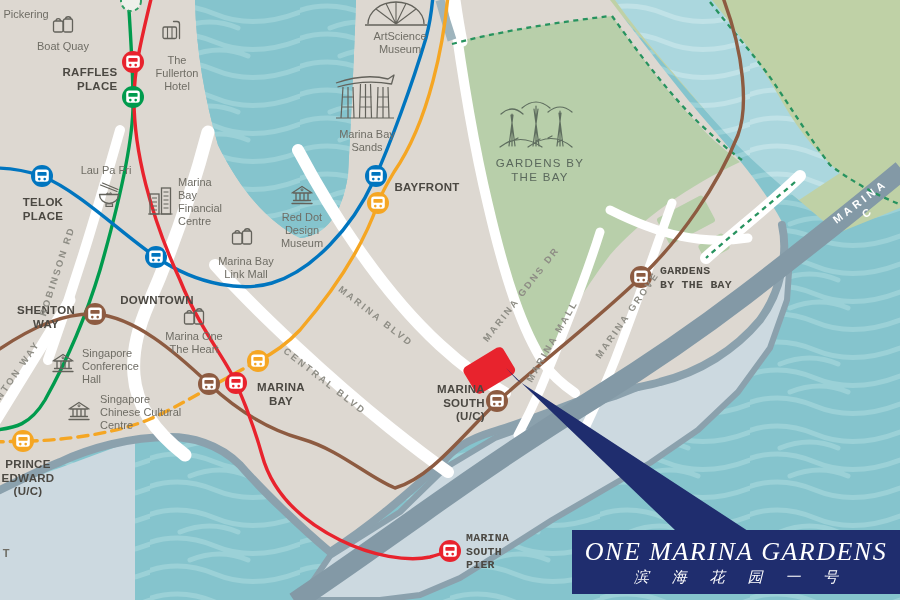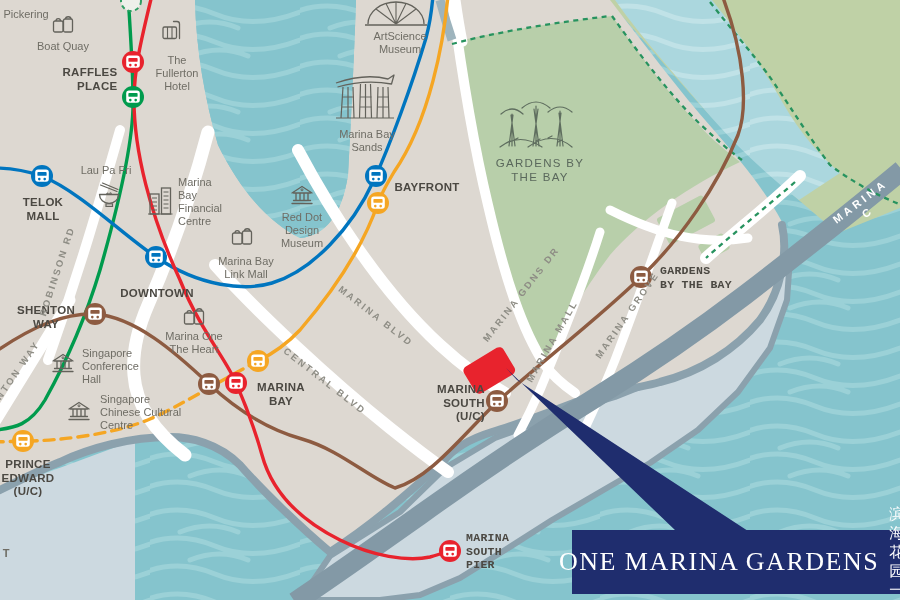--- a/index.html
+++ b/index.html
@@ -9,21 +9,21 @@
   .plc{font-size:11px;color:#6f6d65;}
   .plc-l{transform:translate(0,-50%);text-align:left;}
   .stn-lbl{font-size:11.5px;font-weight:bold;color:#4b4842;letter-spacing:.3px;}
   .stn-l{transform:translate(0,-50%);text-align:left;font-family:Liberation Mono, monospace;}
   .stn-r{text-align:right;}
   .rd-lbl{font-size:9.5px;font-weight:bold;color:#8e8d85;letter-spacing:2.4px;white-space:nowrap;}
   .park-lbl{font-size:11.5px;color:#5a685c;letter-spacing:1.3px;}
   .cbd-lbl{font-family:"Liberation Serif",serif;font-size:23px;font-weight:bold;color:#b2473c;letter-spacing:3px;line-height:1.33;}
   .mce-lbl{font-size:11px;font-weight:bold;color:#ffffff;letter-spacing:3.5px;}
   .frag{font-size:11px;font-weight:bold;color:#6f6d65;}
-  .banner{position:absolute;left:572px;top:530px;width:328px;height:64px;background:#1f2d6e;display:flex;flex-direction:row;align-items:center;justify-content:center;gap:1px;}
+  .banner{position:absolute;left:572px;top:530px;width:328px;height:64px;background:#1f2d6e;display:flex;flex-direction:column;align-items:center;justify-content:center;gap:1px;font-style:italic;}
   .banner-title{font-family:"Liberation Serif",serif;font-size:26px;color:#fff;letter-spacing:1.5px;white-space:nowrap;}
   .banner-cn{font-size:15px;color:#fff;letter-spacing:9px;padding-left:9px;font-family:"DejaVu Sans",sans-serif;text-align:center;}
 </style>
 </head>
 <body>
 
 <div id="map">
 <svg class="base" width="900" height="600" viewBox="0 0 900 600">
   <defs>
     <pattern id="waves" width="150" height="84" patternUnits="userSpaceOnUse">
@@ -207,22 +207,22 @@
   <div class="lbl plc plc-l" style="left:100px;top:412px">Singapore
 Chinese Cultural
 Centre</div>
   <div class="lbl plc" style="left:194px;top:343px">Marina One
 The Heart</div>
   <div class="lbl frag" style="left:6px;top:553px">T</div>
 
   <div class="lbl stn-lbl stn-r" style="left:90px;top:80px">RAFFLES
 PLACE</div>
   <div class="lbl stn-lbl" style="left:43px;top:210px">TELOK
-MALL</div>
-  <div class="lbl stn-lbl" style="left:157px;top:294px">DOWNTOWN</div>
+PLACE</div>
+  <div class="lbl stn-lbl" style="left:157px;top:301px">DOWNTOWN</div>
   <div class="lbl stn-lbl" style="left:46px;top:318px">SHENTON
 WAY</div>
   <div class="lbl stn-lbl" style="left:281px;top:395px">MARINA
 BAY</div>
   <div class="lbl stn-lbl" style="left:427px;top:188px">BAYFRONT</div>
   <div class="lbl stn-lbl" style="left:28px;top:478px">PRINCE
 EDWARD
 (U/C)</div>
   <div class="lbl stn-lbl stn-l" style="left:660px;top:278px">GARDENS
 BY THE BAY</div>

